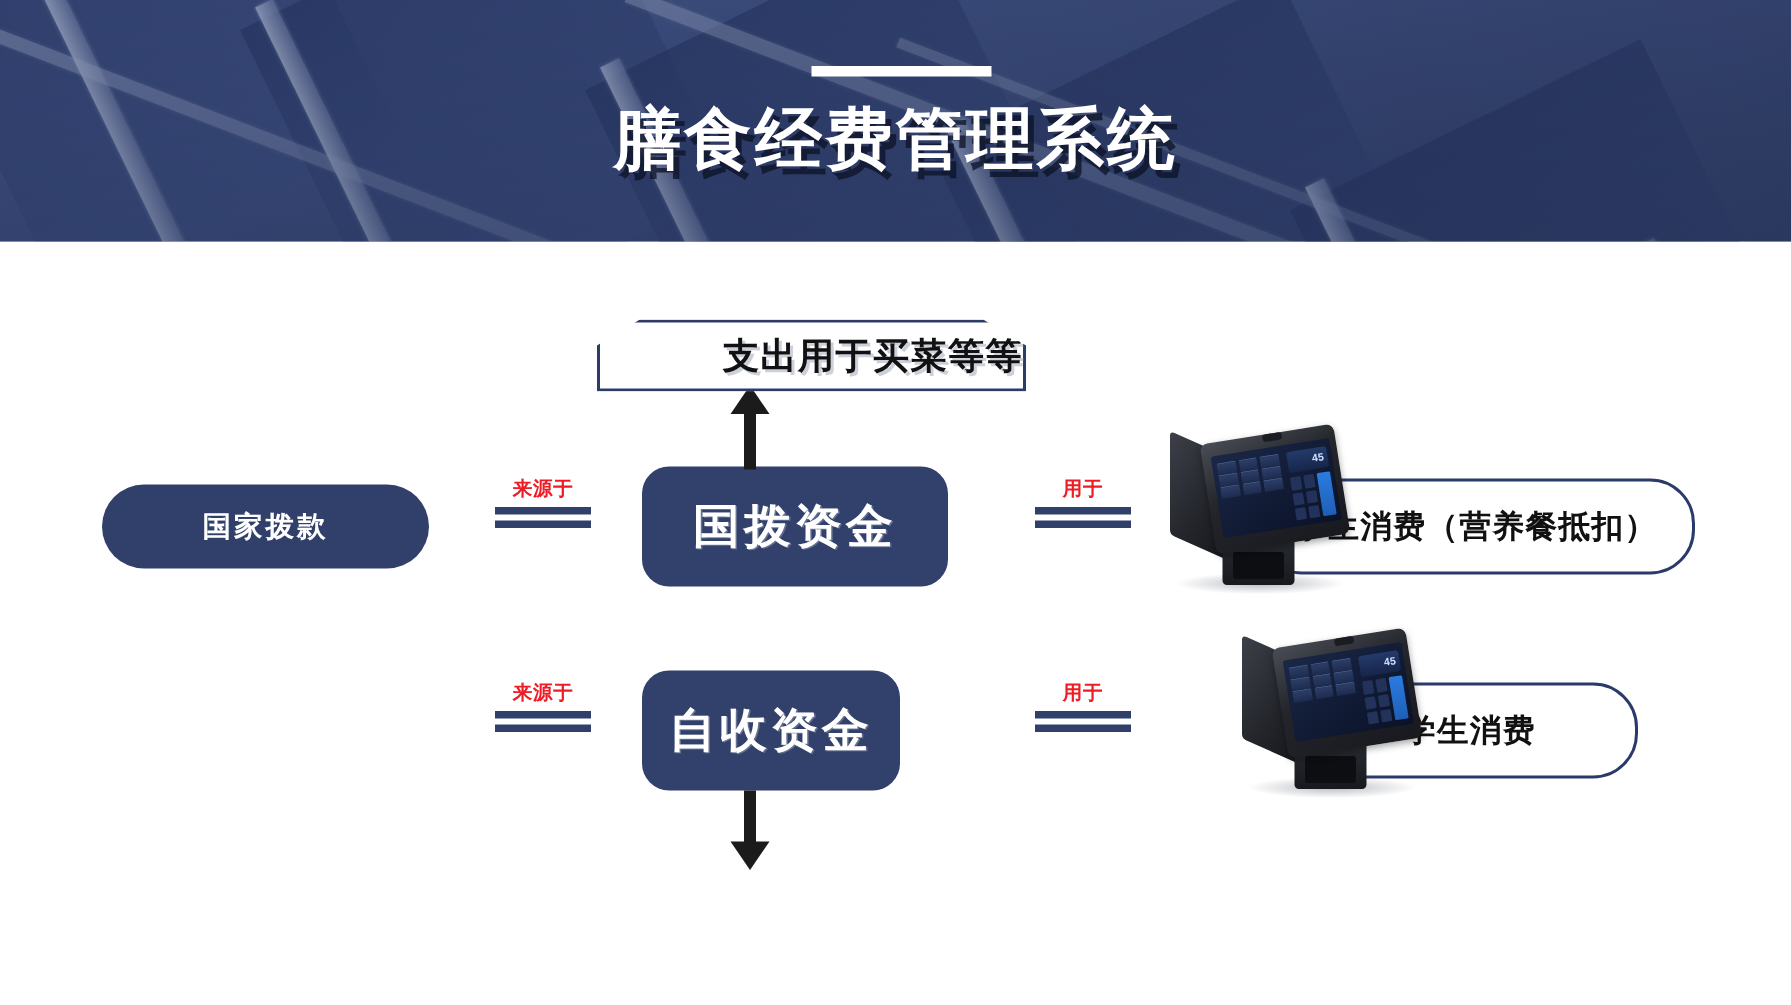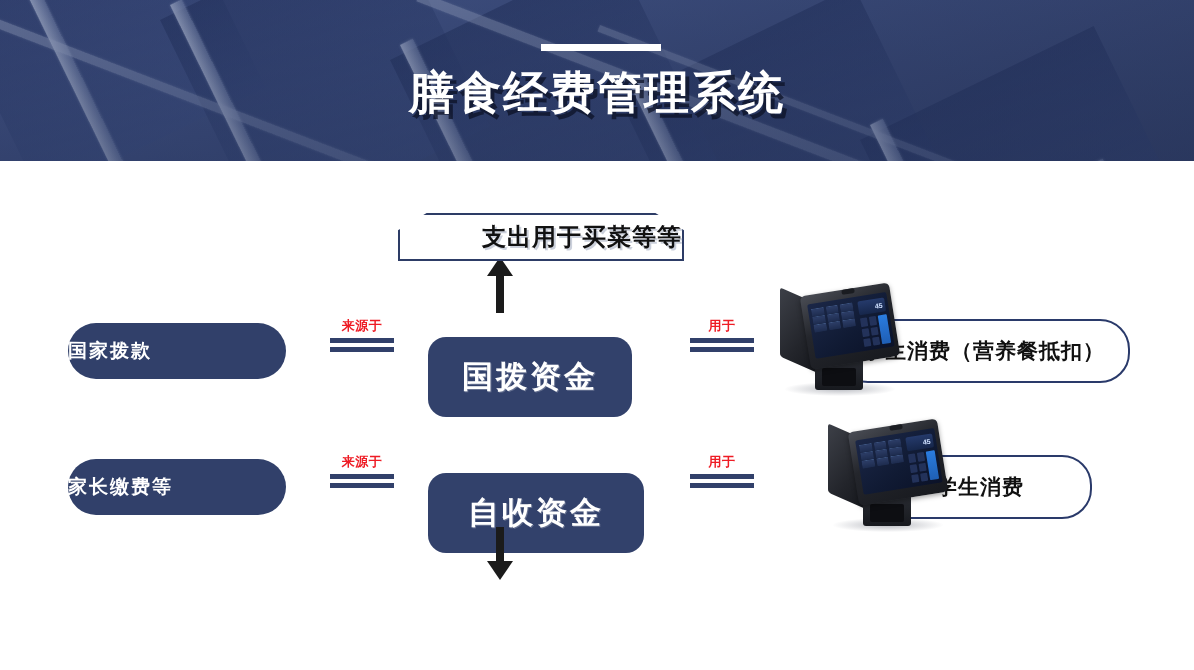--- a/index.html
+++ b/index.html
@@ -52,33 +52,32 @@
   }
 
   
   #diagram { position:absolute; left:0; top:161px; width:1194px; height:509px; }
 
   .src-pill {
     position:absolute;
     background:#31406a;
     border-radius:28px;
     color:#fff; font-weight:bold; font-size:19px;
-    display:flex; align-items:center; justify-content:flex-start;
+    display:flex; align-items:center; justify-content:center;
     letter-spacing:2px;
   }
 
   .fund-box {
     position:absolute;
     background:#32416b;
     border-radius:18px;
     color:#fff; font-weight:bold; font-size:31px;
     display:flex; align-items:center; justify-content:center;
     letter-spacing:3px;
     text-shadow:1px 1px 0 rgba(255,255,255,.25);
-    margin-top:26px;
   }
 
   
   .conn { position:absolute; width:64px; }
   .conn .conn-label {
     color:#ee1c25; font-size:13px; font-weight:bold;
     text-align:center; line-height:16px; letter-spacing:.5px;
     white-space:nowrap;
   }
   .conn .bar { height:5px; background:#31406a; margin-top:4px; }
@@ -292,31 +291,28 @@
               <div class="key"></div>
               <div class="key"></div>
             </div>
             <div class="blue-strip"></div>
           </div>
         </div>
       </div>
     </div>
   </div>
 
-  <div class="src-pill" style="left:68px;top:298px;width:218px;height:56px;">
-    <span>家长缴费等</span>
-  </div>
 
   <div class="conn" style="left:330px;top:293px;">
     <div class="conn-label">来源于</div>
     <div class="bar"></div>
     <div class="bar2"></div>
   </div>
 
-  <div class="fund-box" style="left:428px;top:286px;width:216px;height:80px;">
+  <div class="fund-box" style="left:428px;top:286px;width:172px;height:80px;">
     <span>自收资金</span>
   </div>
 
   <div class="arrow-line" style="left:496px;top:366px;width:8px;height:36px;"></div>
   <div class="arrow-head down" style="left:487px;top:400px;"></div>
 
 
   <div class="conn" style="left:690px;top:293px;">
     <div class="conn-label">用于</div>
     <div class="bar"></div>

